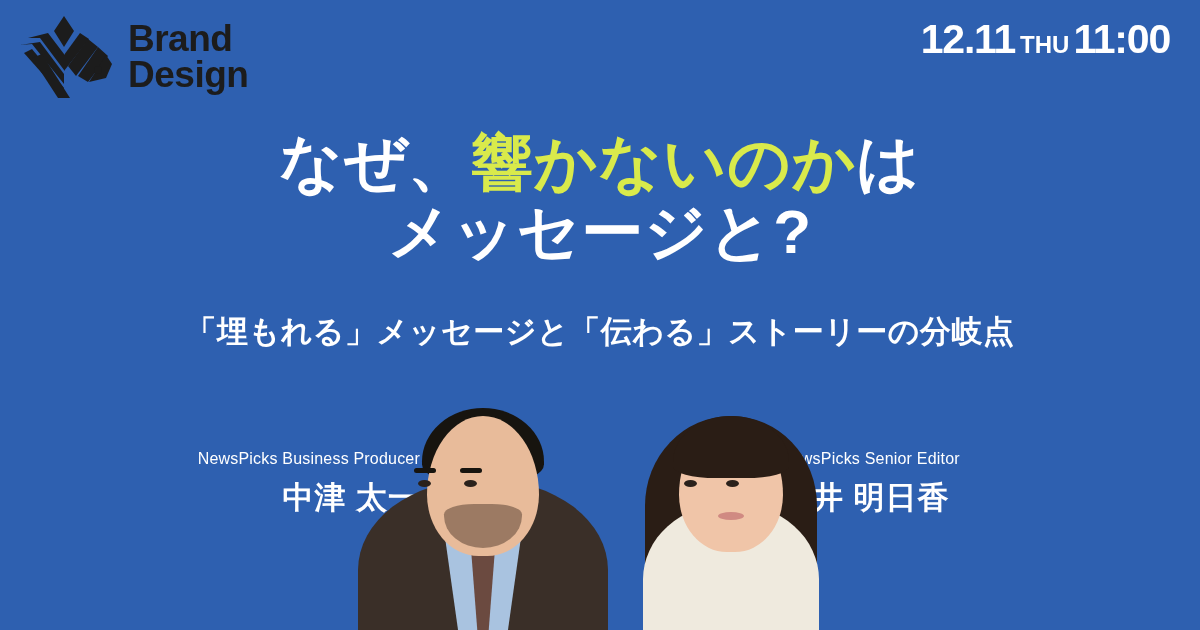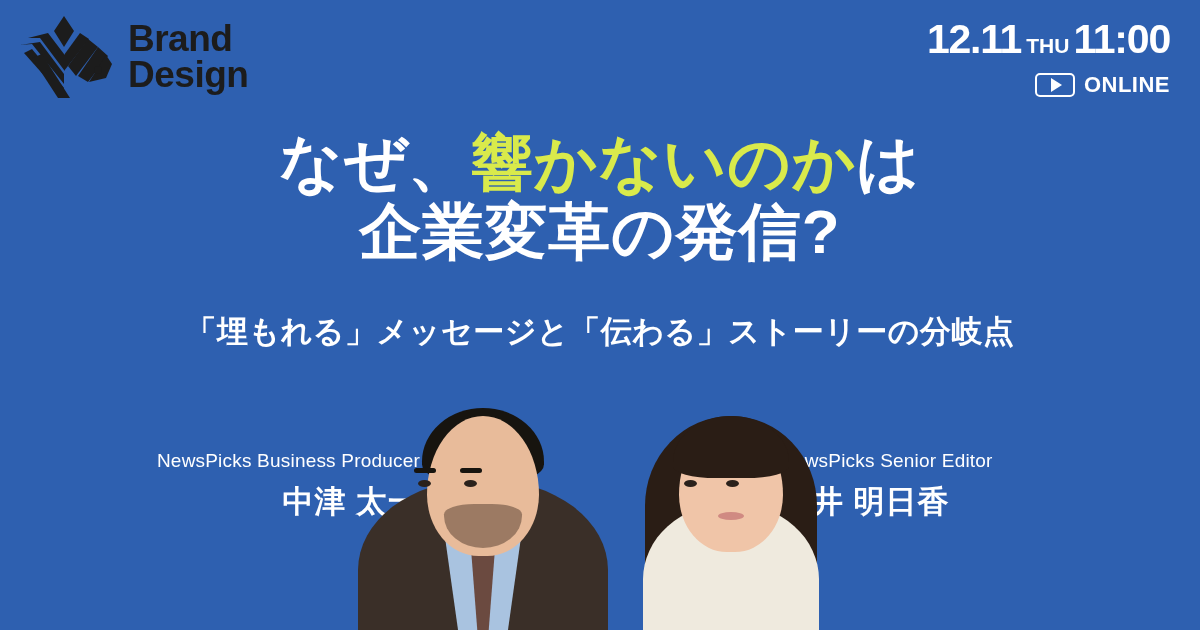--- a/index.html
+++ b/index.html
@@ -35,21 +35,21 @@
     position:absolute; right:30px; top:16px;
     text-align:center;
     color:#ffffff;
   }
   #date-line {
     display:flex; align-items:baseline; justify-content:flex-end;
     font-weight:700;
     white-space:nowrap;
   }
   .date-big   { font-size:41px; letter-spacing:-1.2px; }
-  .date-small { font-size:21px; letter-spacing:0px; padding:0 4px 0 5px; }
+  .date-small { font-size:24px; letter-spacing:0px; padding:0 4px 0 5px; }
   #online-badge {
     margin-top:9px;
     display:flex; align-items:center; justify-content:flex-end; gap:9px;
   }
   #play-box {
     width:40px; height:24px;
     border:2.5px solid #fff; border-radius:5px;
     display:flex; align-items:center; justify-content:center;
   }
   #play-tri {
@@ -86,21 +86,21 @@
     letter-spacing:0.5px;
     white-space:nowrap;
     margin-top:8px;
   }
 
   
   .speaker-info { position:absolute; color:#ffffff; }
   #speaker-left  { left:110px;  top:450px; width:310px; text-align:right; }
   #speaker-right { right:110px; top:450px; width:310px; text-align:left;  }
   .speaker-role {
-    font-size:19px; font-weight:400; letter-spacing:0.2px;
+    font-size:16px; font-weight:400; letter-spacing:0.2px;
     white-space:nowrap;
   }
   .speaker-name {
     margin-top:9px;
     font-size:31px; font-weight:700; letter-spacing:1px;
     white-space:nowrap;
   }
 
   
   #portraits {
@@ -212,31 +212,25 @@
       <div>Design</div>
     </div>
   </div>
 
   <div id="meta-block">
     <div id="date-line">
       <span class="date-big">12.11</span>
       <span class="date-small">THU</span>
       <span class="date-big">11:00</span>
     </div>
-    <div id="online-badge">
-      <span id="play-box">
-        <span id="play-tri"></span>
-      </span>
-      <span id="online-text">ONLINE</span>
-    </div>
   </div>
 
   <h1 id="headline">
     <span class="hl-line"><span>なぜ、</span><span class="hl-accent">響かないのか</span><span>は</span></span>
-    <span class="hl-line">企業変革の発信?</span>
+    <span class="hl-line">メッセージと?</span>
   </h1>
 
   <div id="subtitle">「埋もれる」メッセージと「伝わる」ストーリーの分岐点</div>
 
   <div class="speaker-info" id="speaker-left">
     <div class="speaker-role">NewsPicks Business Producer</div>
     <div class="speaker-name">中津 太一</div>
   </div>
 
   <div class="speaker-info" id="speaker-right">

